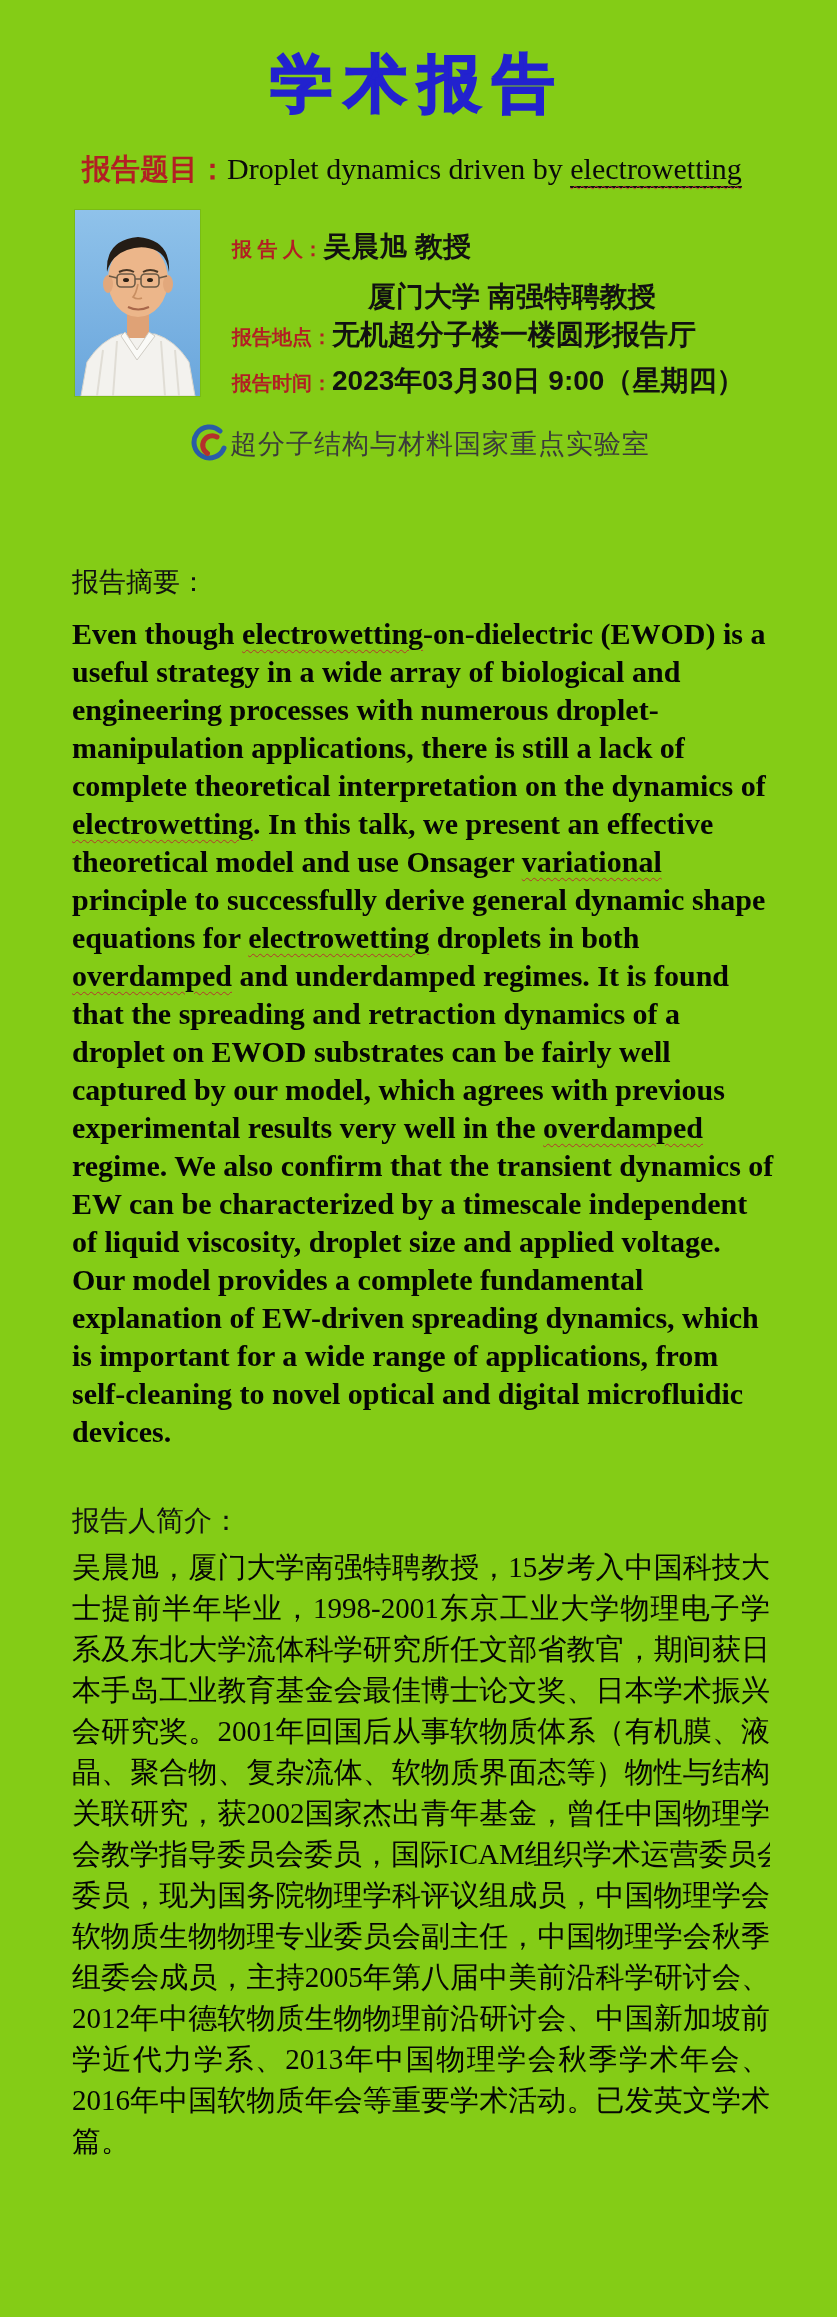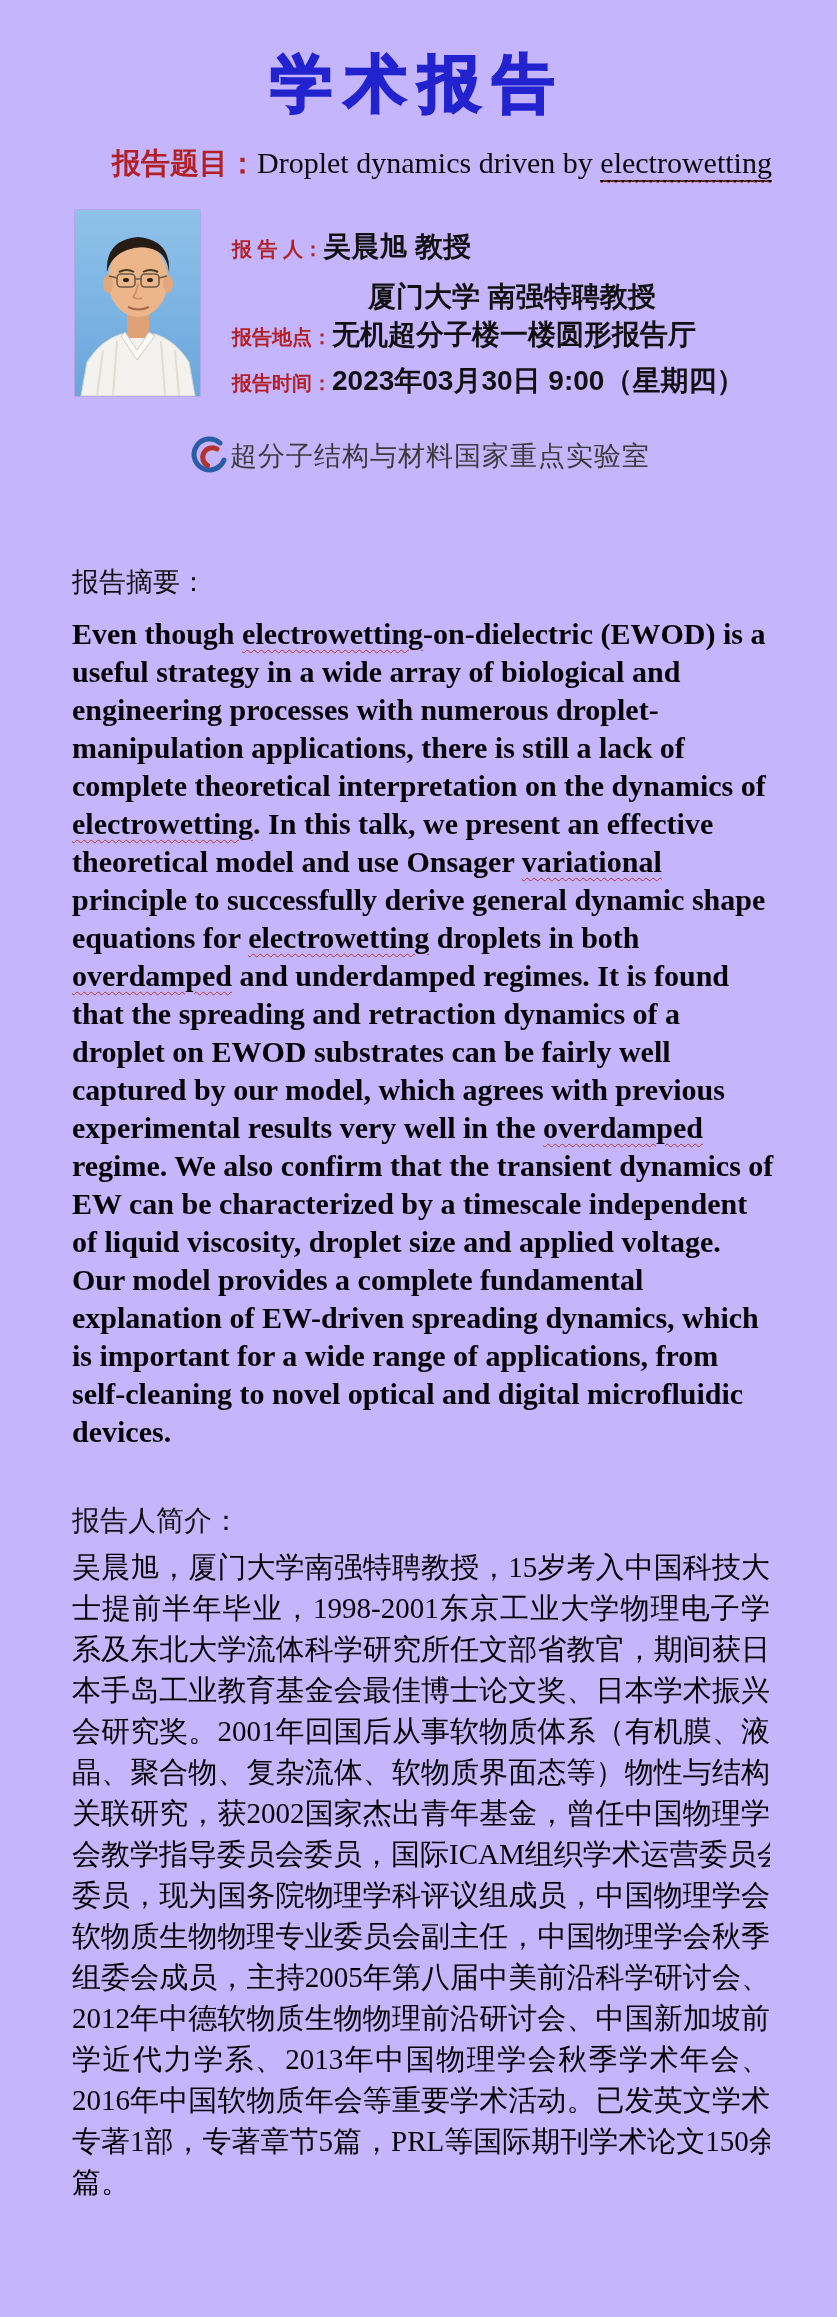--- a/index.html
+++ b/index.html
@@ -1,38 +1,37 @@
 <!DOCTYPE html>
 <html><head>
 <meta charset="utf-8">
 <style>
   html,body{margin:0;padding:0;background:#ffffff;}
   .poster{
     position:relative;
     width:837px;height:2317px;
-    background:#c4b5fd;
+    background:#84cc16;
     font-family:"Liberation Serif","DejaVu Serif",serif;
     color:#0a0a0a;
     overflow:hidden;
   }
   
   .main-title{
     position:absolute;top:42px;left:0;width:100%;
     text-align:center;
     font-family:"Liberation Sans","DejaVu Sans",sans-serif;
     font-size:62px;font-weight:900;letter-spacing:12px;
     color:#2222cf;
     -webkit-text-stroke:2px #2222cf;
     margin:0;
   }
   
   .topic-line{
-    position:absolute;top:144px;left:82px;width:720px;
+    position:absolute;top:150px;left:82px;width:720px;
     white-space:nowrap;
-    text-align:center;
   }
   .red-label{
     color:#b21f24;
     font-family:"Liberation Sans","DejaVu Sans",sans-serif;
     font-weight:800;
     font-size:20px;
   }
   .topic-line .red-label{font-size:29px;}
   .topic-text{
     font-size:30px;font-weight:400;color:#0a0a0a;
@@ -55,21 +54,21 @@
   .info-value{
     font-family:"Liberation Sans","DejaVu Sans",sans-serif;
     font-weight:700;font-size:28px;color:#111;
   }
   .il-speaker{top:228px;}
   .il-affil{top:278px;left:368px;}
   .il-place{top:316px;}
   .il-time{top:362px;}
   
   .lab-logo{
-    position:absolute;top:436px;left:0;width:100%;
+    position:absolute;top:424px;left:0;width:100%;
     display:flex;align-items:center;justify-content:center;gap:1px;
   }
   .lab-logo .logo-icon{width:42px;height:40px;flex:0 0 auto;}
   .lab-name{
     font-family:"Liberation Sans","DejaVu Sans",sans-serif;
     font-size:27px;color:#3b3b3b;letter-spacing:1px;font-weight:500;
   }
   
   .abstract-heading{
     position:absolute;top:564px;left:72px;
@@ -214,17 +213,16 @@
       <div class="bio-line">会研究奖。2001年回国后从事软物质体系（有机膜、液</div>
       <div class="bio-line">晶、聚合物、复杂流体、软物质界面态等）物性与结构</div>
       <div class="bio-line">关联研究，获2002国家杰出青年基金，曾任中国物理学</div>
       <div class="bio-line">会教学指导委员会委员，国际ICAM组织学术运营委员会</div>
       <div class="bio-line">委员，现为国务院物理学科评议组成员，中国物理学会</div>
       <div class="bio-line">软物质生物物理专业委员会副主任，中国物理学会秋季</div>
       <div class="bio-line">组委会成员，主持2005年第八届中美前沿科学研讨会、</div>
       <div class="bio-line">2012年中德软物质生物物理前沿研讨会、中国新加坡前</div>
       <div class="bio-line">学近代力学系、2013年中国物理学会秋季学术年会、</div>
       <div class="bio-line">2016年中国软物质年会等重要学术活动。已发英文学术</div>
-      <div class="bio-line">专著1部，专著章节5篇，PRL等国际期刊学术论文150余</div>
       <div class="bio-line last">篇。</div>
     </div>
 
 </div>
 
 </body></html>

